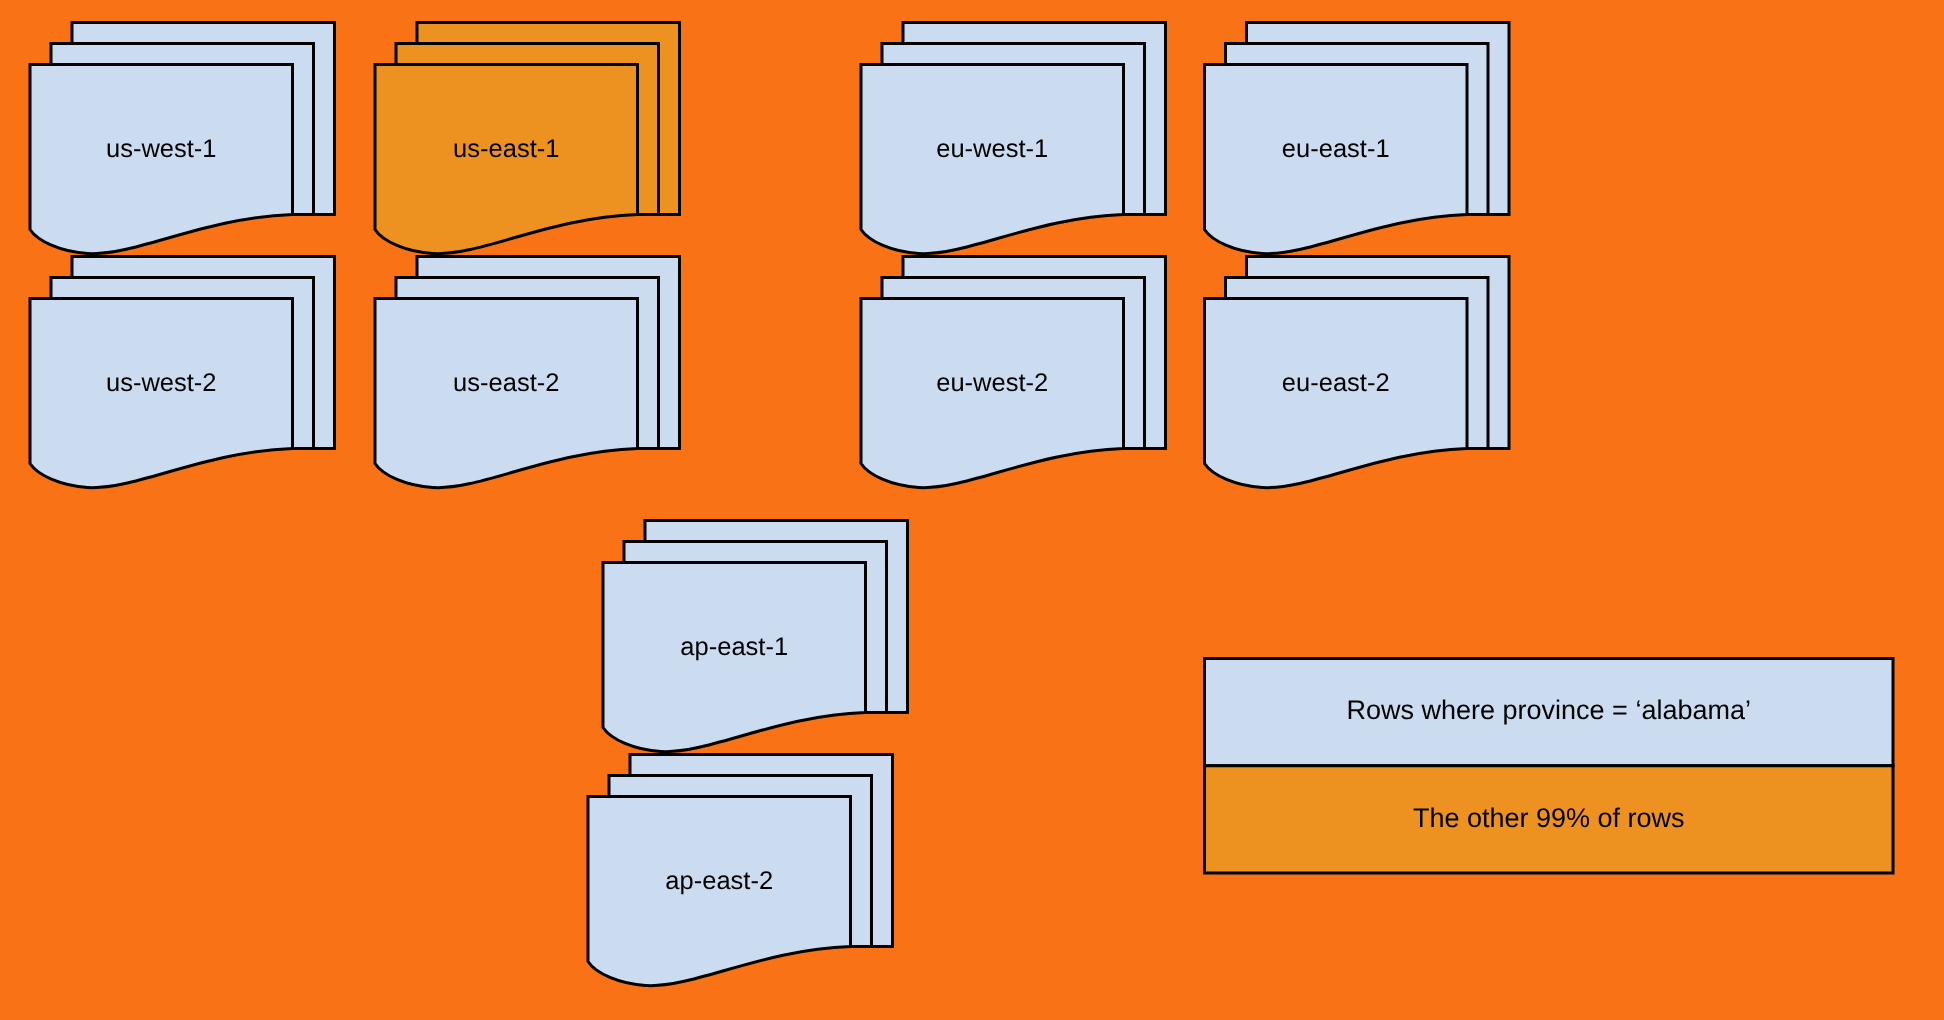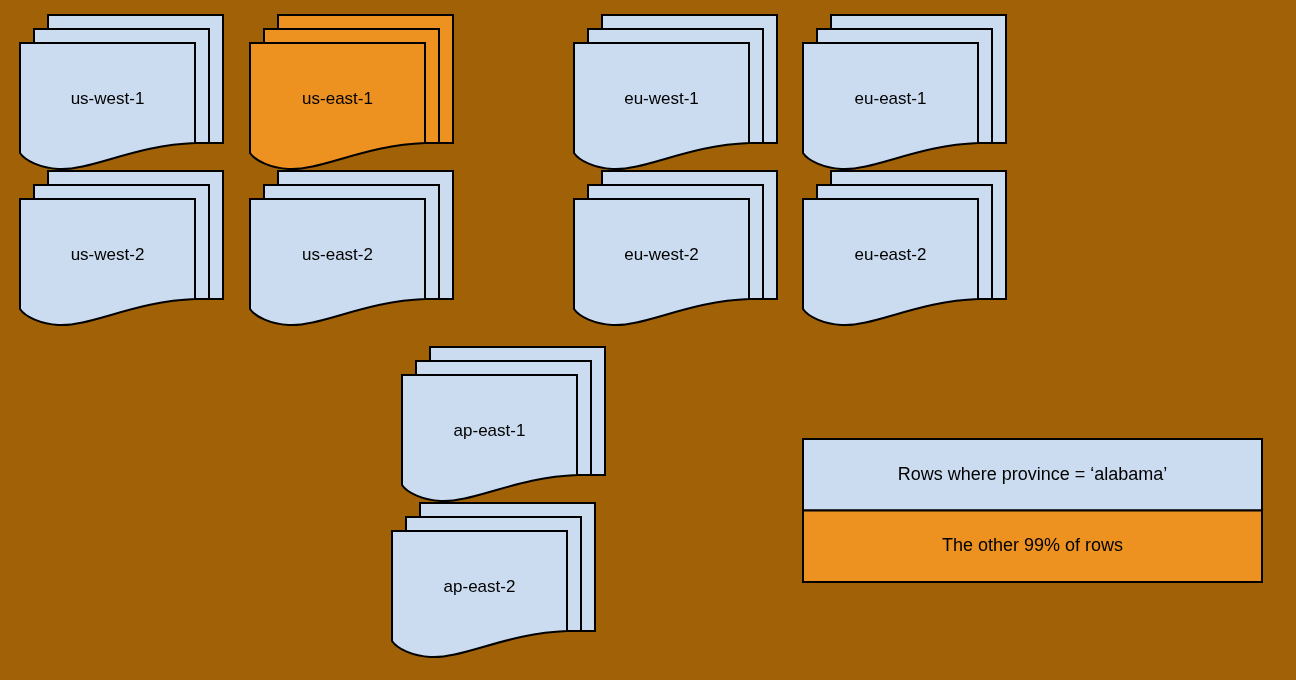--- a/index.html
+++ b/index.html
@@ -10,21 +10,21 @@
   body {
     width: 1296px;
     height: 680px;
     font-family: "Liberation Sans", sans-serif;
     overflow: hidden;
   }
   #canvas {
     position: relative;
     width: 1296px;
     height: 680px;
-    background: #a16207;
+    background: #f97316;
   }
   #diagram-svg {
     position: absolute;
     left: 0;
     top: 0;
     width: 1296px;
     height: 680px;
     display: block;
   }
   .doc-label {

